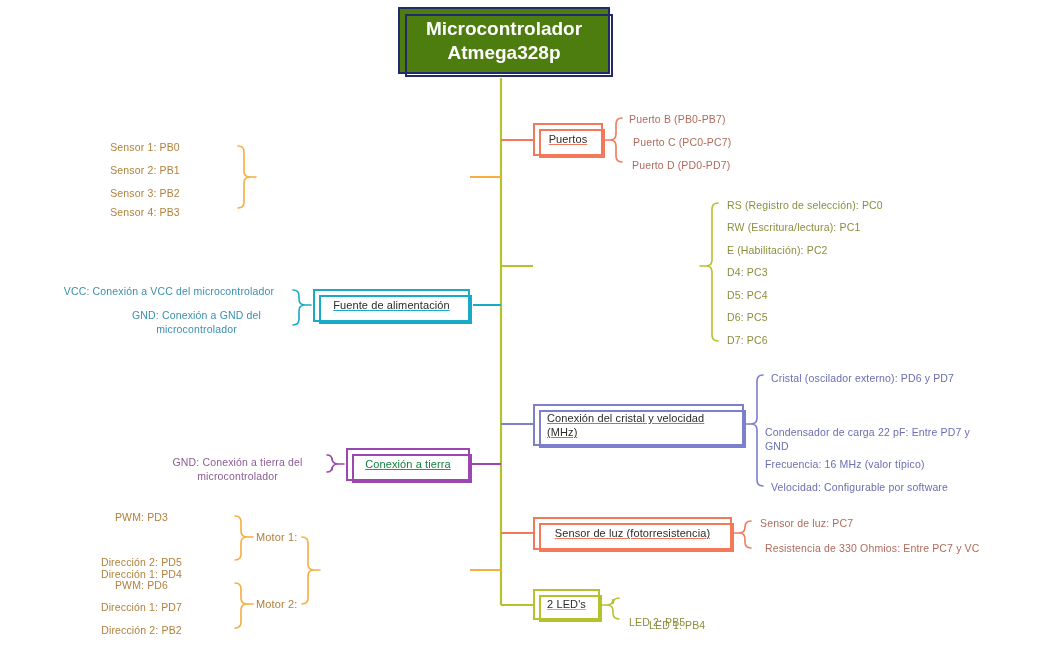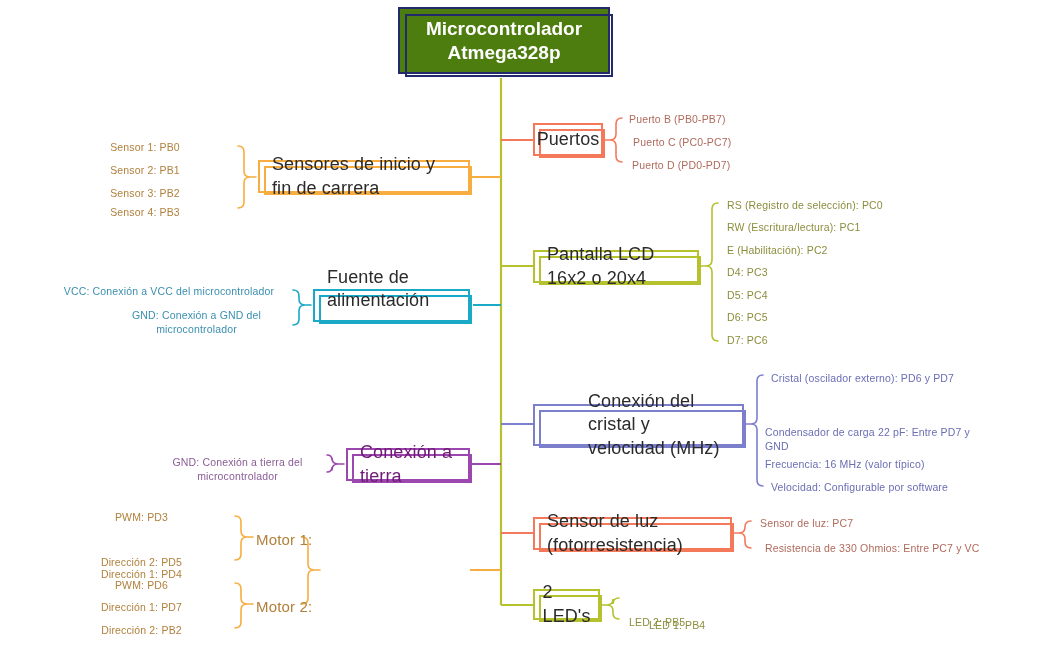--- a/index.html
+++ b/index.html
@@ -14,25 +14,26 @@
   #wires{position:absolute;left:0;top:0;width:1050px;height:649px;pointer-events:none;}
 
   
   .node{
     position:absolute;
     box-sizing:border-box;
     background:#ffffff;
     border:2px solid #888;
     display:flex;align-items:center;
     padding:8px 12px;
-    font-size:18px;
+    font-size:11px;
     color:#2b2b2b;
     letter-spacing:.1px;
     line-height:1.28;
     z-index:5;
+    text-decoration:underline;
   }
   .node .stack1,.node .stack2{
     position:absolute;
     box-sizing:border-box;
     border:2px solid currentColor;
     pointer-events:none;
     z-index:-1;
   }
   .node .stack1{left:4px;top:4px;right:-4px;bottom:-4px;}
   .node .lbl{position:relative;z-index:2;}
@@ -60,21 +61,21 @@
   .leaf{
     position:absolute;
     font-size:10.5px;
     line-height:1.35;
     letter-spacing:.15px;
     z-index:4;
   }
   .leaf.r{text-align:center;}
   .mid{
     position:absolute;
-    font-size:15px;
+    font-size:11px;
     letter-spacing:.15px;
     z-index:4;
   }
 </style>
 </head>
 <body>
 
 <div id="stage">
 
   <svg id="wires" viewBox="0 0 1050 649" xmlns="http://www.w3.org/2000/svg">
@@ -133,43 +134,35 @@
   <div id="root-node" style="left:398px;top:7px;width:212px;height:67px;">
     <span class="rstack"></span>
     <span>Microcontrolador Atmega328p</span>
   </div>
 
   <div class="node" style="left:533px;top:123px;width:70px;height:33px;border-color:#f4795b;color:#f4795b;justify-content:center;">
     <span class="stack1"></span>
     <span class="lbl" style="color:#2b2b2b;">Puertos</span>
   </div>
 
-  <div class="node" style="left:258px;top:160px;width:212px;height:33px;border-color:#f7ad3f;color:#f7ad3f;justify-content:center;">
-    <span class="stack1"></span>
-    <span class="lbl" style="color:#2b2b2b;">Sensores de inicio y fin de carrera</span>
-  </div>
-
-  <div class="node" style="left:533px;top:250px;width:166px;height:33px;border-color:#b5c22e;color:#b5c22e;justify-content:center;">
-    <span class="stack1"></span>
-    <span class="lbl" style="color:#2b2b2b;">Pantalla LCD 16x2 o 20x4</span>
-  </div>
+
 
   <div class="node" style="left:313px;top:289px;width:157px;height:33px;border-color:#1aa9c7;color:#1aa9c7;justify-content:center;align-items:flex-end;">
     <span class="stack1"></span>
     <span class="lbl" style="color:#2b2b2b;">Fuente de alimentación</span>
   </div>
 
   <div class="node" style="left:533px;top:404px;width:211px;height:42px;border-color:#7b7fcc;color:#7b7fcc;align-items:center;">
     <span class="stack1"></span>
-    <span class="lbl" style="color:#2b2b2b;margin-left:41px;">Conexión del cristal y velocidad (MHz)</span>
+    <span class="lbl" style="color:#2b2b2b;">Conexión del cristal y velocidad (MHz)</span>
   </div>
 
   <div class="node" style="left:346px;top:448px;width:124px;height:33px;border-color:#9c47b0;color:#9c47b0;justify-content:center;">
     <span class="stack1"></span>
-    <span class="lbl" style="color:#701a75;">Conexión a tierra</span>
+    <span class="lbl" style="color:#15803d;">Conexión a tierra</span>
   </div>
 
   <div class="node" style="left:533px;top:517px;width:199px;height:33px;border-color:#f4795b;color:#f4795b;justify-content:center;">
     <span class="stack1"></span>
     <span class="lbl" style="color:#2b2b2b;">Sensor de luz (fotorresistencia)</span>
   </div>
 
 
   <div class="node" style="left:533px;top:589px;width:67px;height:31px;border-color:#b5c22e;color:#b5c22e;justify-content:center;">
     <span class="stack1"></span>

